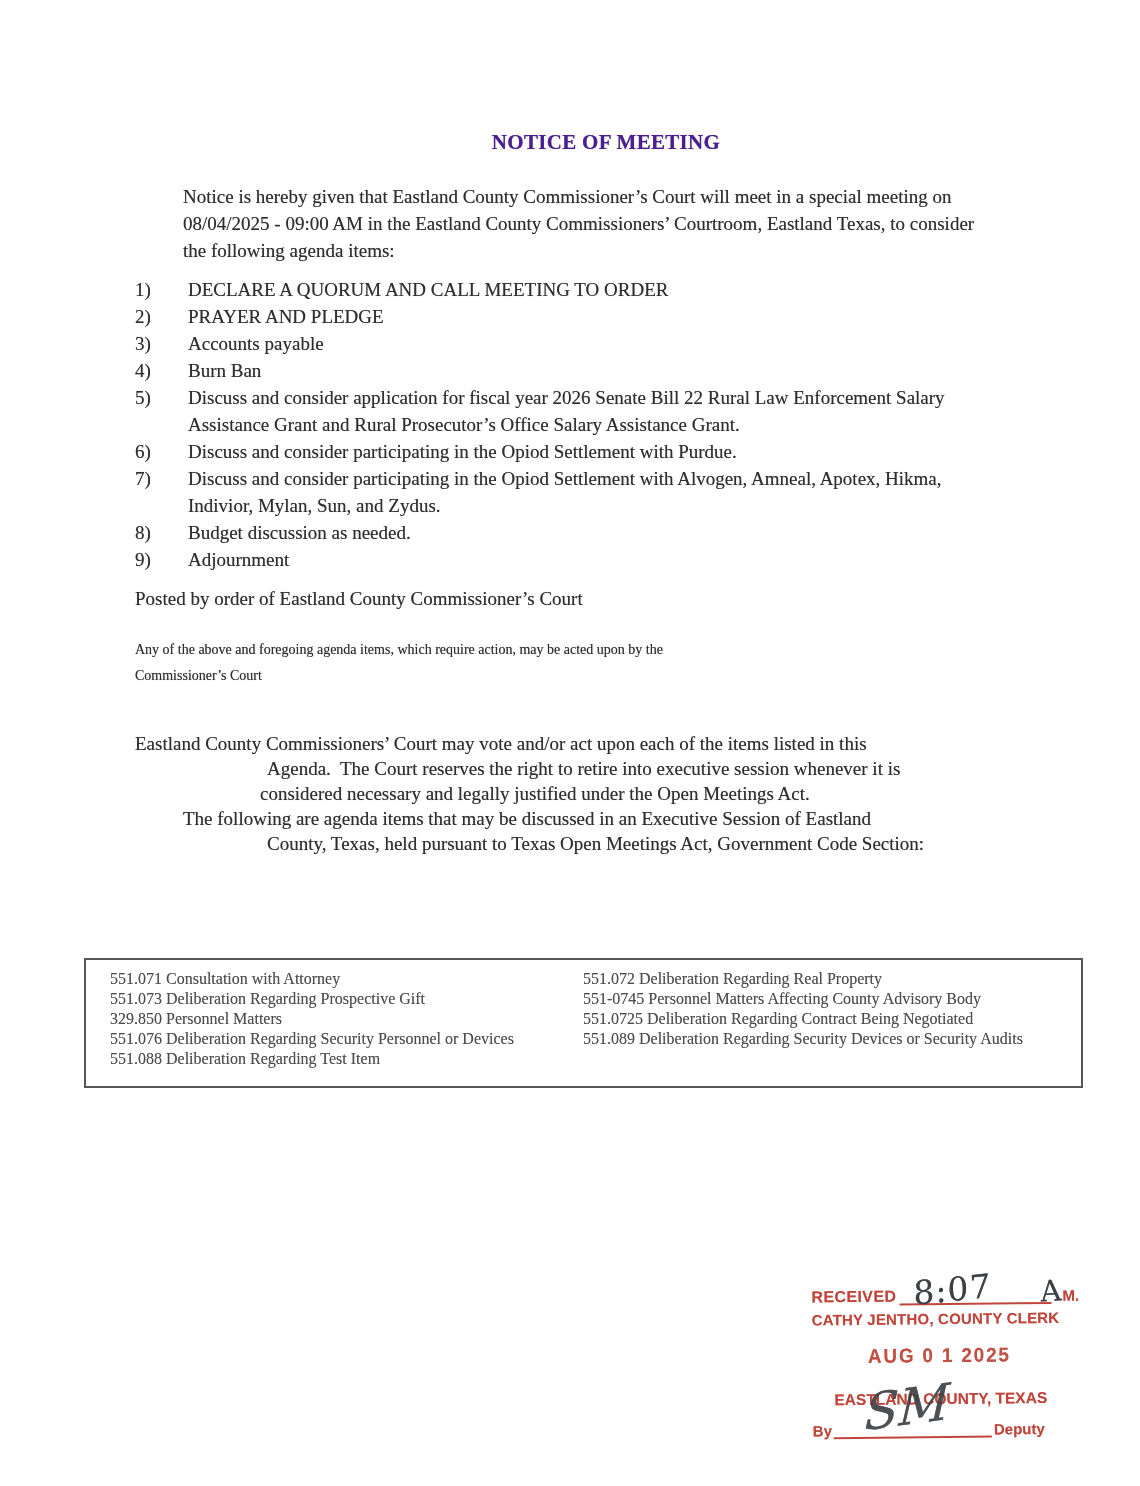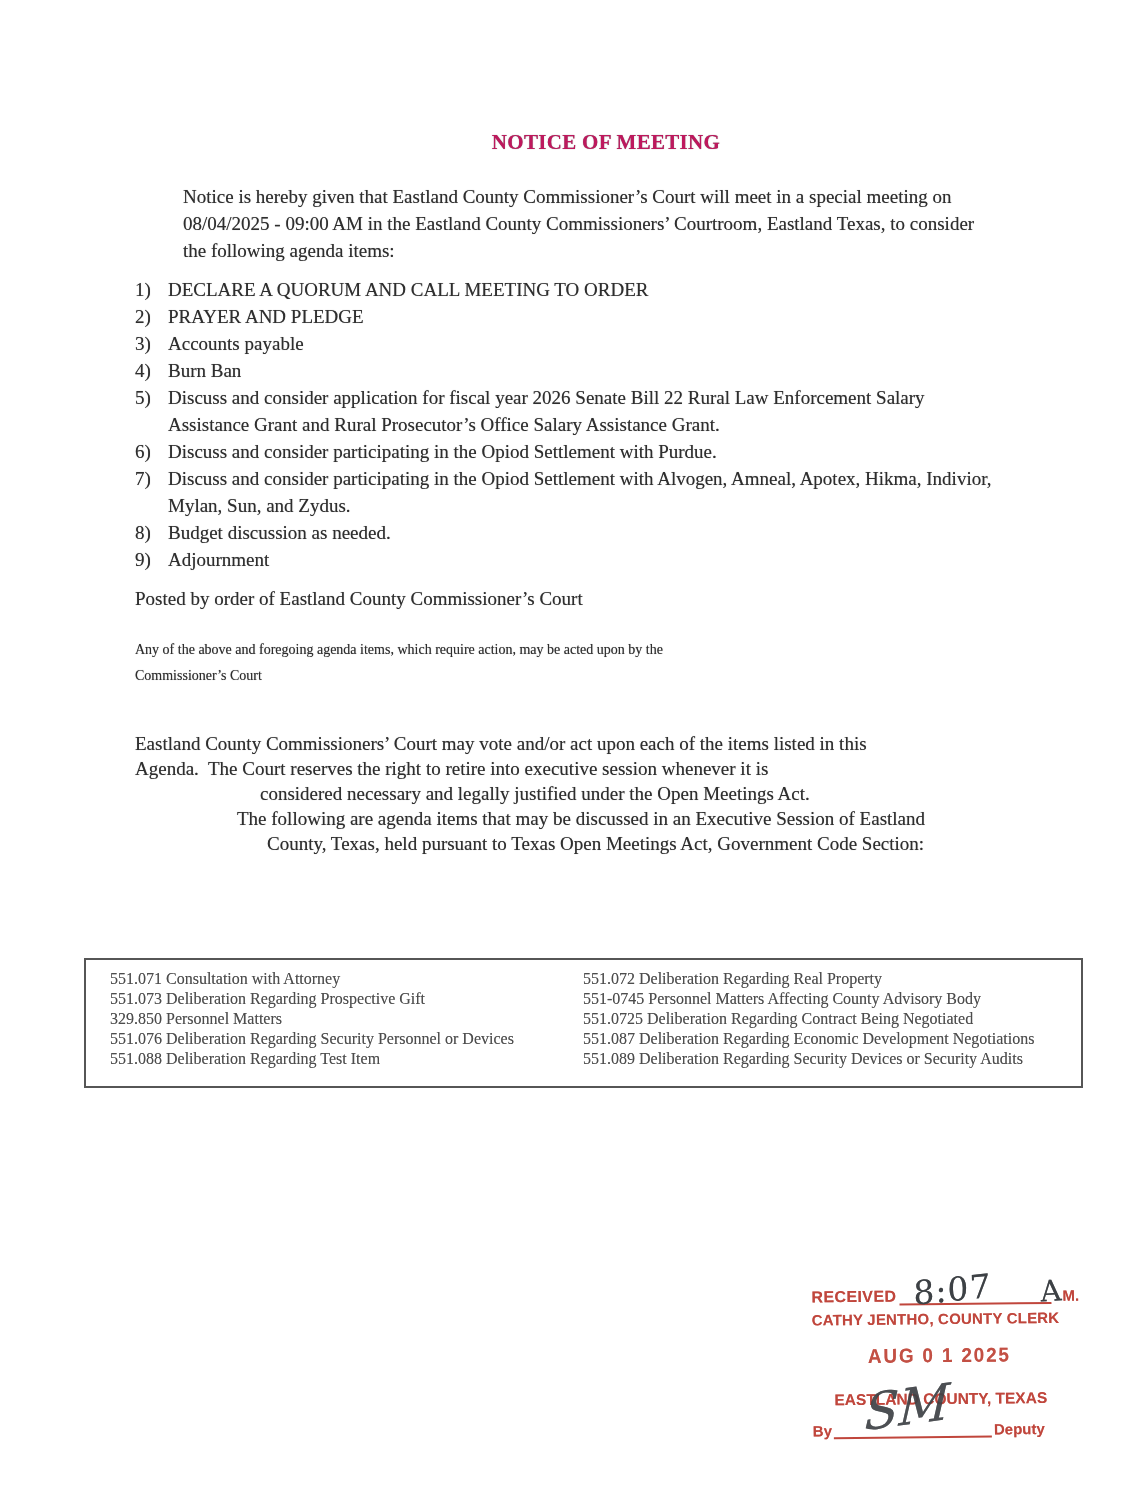--- a/index.html
+++ b/index.html
@@ -19,45 +19,45 @@
     font-family:"Liberation Serif", serif;
     color:var(--body-text);
   }
   .soft{ text-shadow:0 0 0.7px rgba(46,46,46,.55); }
 
   .doc-title{
     position:absolute; top:130px; left:0; width:1140px;
     box-sizing:border-box; padding-left:72px;
     text-align:center;
     font-size:21px; font-weight:bold; letter-spacing:.3px;
-    color:#be185d; text-shadow:0 0 .8px rgba(20,20,20,.6);
+    color:#4c1d95; text-shadow:0 0 .8px rgba(20,20,20,.6);
   }
 
   .intro{ position:absolute; top:183px; left:135px; width:890px;
     font-size:19px; line-height:27px; }
   .intro div{ white-space:nowrap;margin-left:48px; }
 
   .agenda{ position:absolute; top:276px; left:135px; width:872px;
     font-size:19px; line-height:27px; }
   .agenda-item{ display:flex; }
   .agenda-item .num{ width:33px; flex:none; }
-  .agenda-item .txt{ flex:1; }
+  .agenda-item .txt{ flex:1;margin-left:20px; }
 
   .posted{ position:absolute; top:588px; left:135px; font-size:19px; white-space:nowrap; }
 
   .action{ position:absolute; top:637px; left:135px; font-size:14px; line-height:26px; }
   .action div{ white-space:nowrap; }
 
   .exec{ position:absolute; top:731px; left:135px; width:900px;
     font-size:19px; line-height:25px; }
   .exec-line{ white-space:pre; }
   .exec-line:nth-child(1){ }
-  .exec-line:nth-child(2){ }
+  .exec-line:nth-child(2){ margin-left:132px; }
   .exec-line:nth-child(3){ margin-left:125px; }
-  .exec-line:nth-child(4){ margin-left:102px; }
+  .exec-line:nth-child(4){ margin-left:48px; }
   .exec-line:nth-child(5){ margin-left:132px; }
 
   .code-box{
     position:absolute; top:958px; left:84px; width:999px; height:130px;
     border:2px solid var(--box-border); box-sizing:border-box;
     color:var(--box-text); font-size:16px; line-height:20px;
     text-shadow:0 0 .6px rgba(77,77,77,.5);
   }
   .code-col{ position:absolute; top:9px; }
   .code-col.left{ left:24px; }
@@ -166,21 +166,20 @@
       <div>551.071 Consultation with Attorney</div>
       <div>551.073 Deliberation Regarding Prospective Gift</div>
       <div>329.850 Personnel Matters</div>
       <div>551.076 Deliberation Regarding Security Personnel or Devices</div>
       <div>551.088 Deliberation Regarding Test Item</div>
     </div>
     <div class="code-col right">
       <div>551.072 Deliberation Regarding Real Property</div>
       <div>551-0745 Personnel Matters Affecting County Advisory Body</div>
       <div>551.0725 Deliberation Regarding Contract Being Negotiated</div>
-      <div>551.087 Deliberation Regarding Economic Development Negotiations</div>
       <div>551.089 Deliberation Regarding Security Devices or Security Audits</div>
     </div>
   </div>
 
   <div class="stamp">
     <div class="stamp-row1">
       <span class="received-label">RECEIVED</span>
       <span class="time-line">
         <span class="hw time-hw">8:07</span>
         <span class="hw ampm-hw">A</span>

